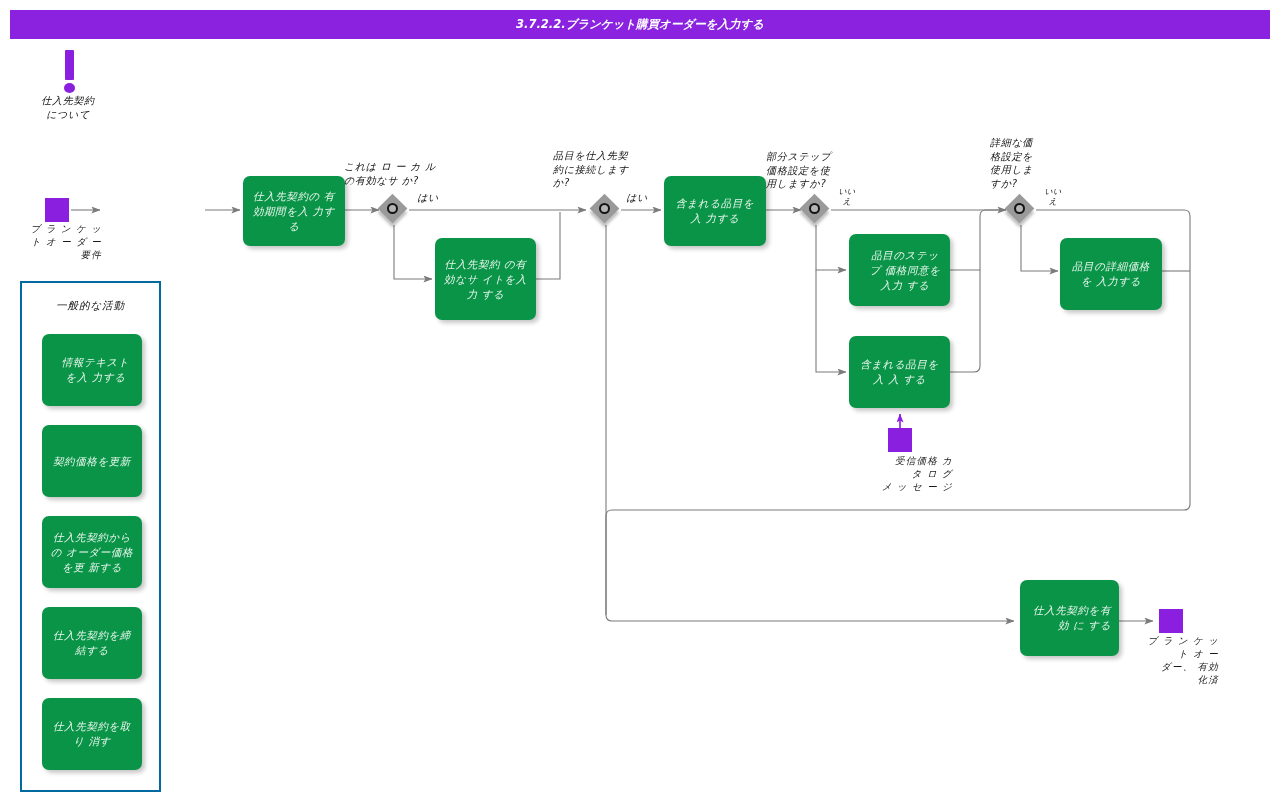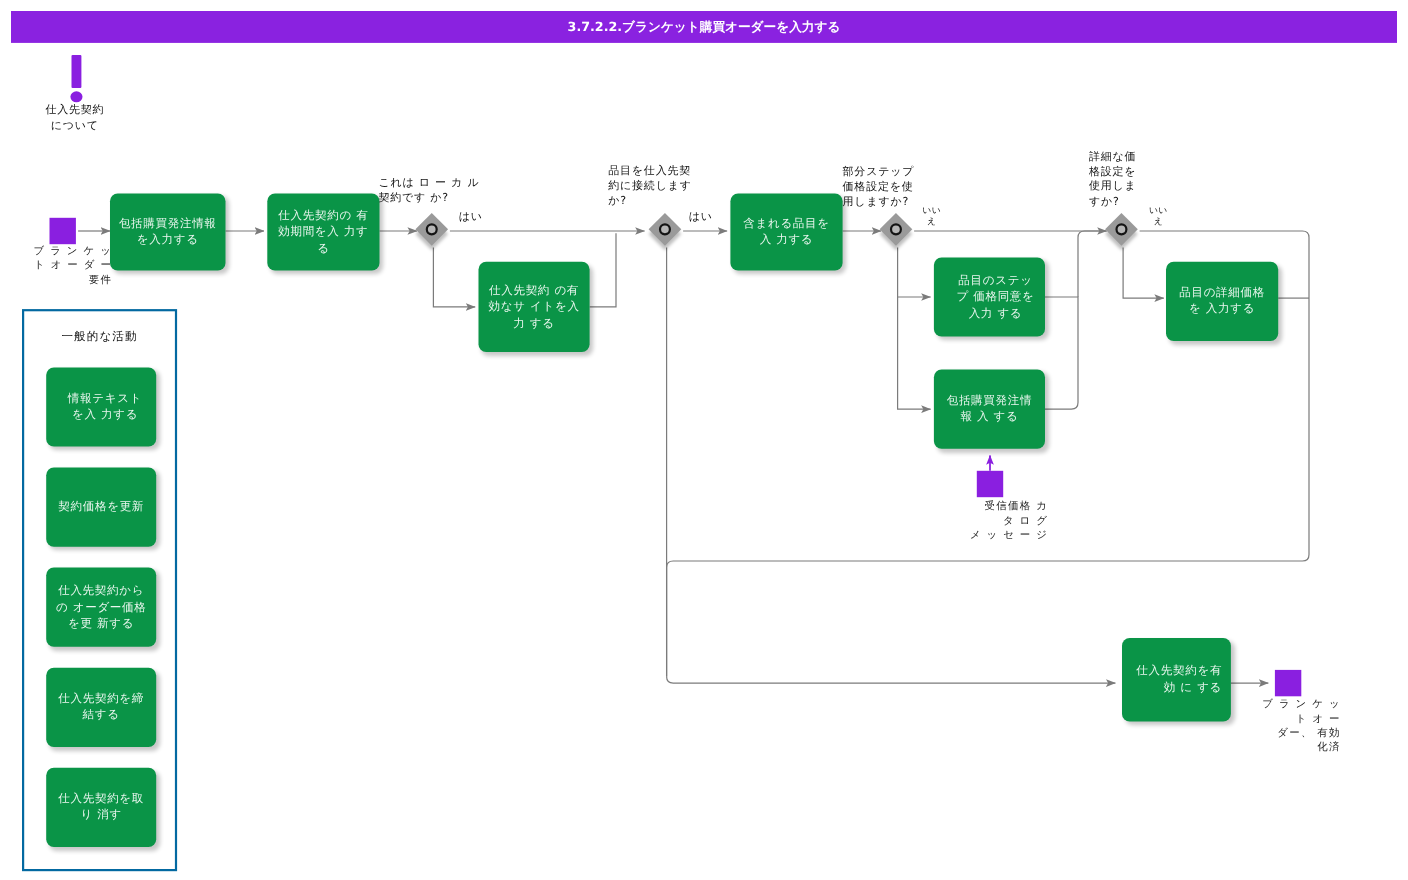--- a/index.html
+++ b/index.html
@@ -9,20 +9,21 @@
   }
   body {
     font-family: "DejaVu Sans", "Liberation Sans", sans-serif;
   }
   #canvas {
     position: relative;
     width: 1280px;
     height: 800px;
     background: #ffffff;
     overflow: hidden;
+    font-style: italic;
   }
 
   
   .title-bar {
     position: absolute;
     left: 10px;
     top: 10px;
     width: 1260px;
     height: 29px;
     background: #8A22E0;
@@ -265,39 +266,37 @@
     .note-icon { left: 62px; top: 50px; }
   </style>
   <div class="note-label" style="left:18px; top:94px; width:100px;">仕入先契約
 について</div>
 
   <div class="evt" style="left:45px; top:198px;"></div>
   <div class="evt-label" style="left:10px; top:222px; width:92px;">ブ ラ ン ケ ッ
 ト オ ー ダ ー
 要件</div>
 
-  <div class="activity" style="left:100px; top:176px; width:105px; height:70px;">包括購買発注情報
-を入力する</div>
 
   <div class="activity" style="left:243px; top:176px; width:102px; height:70px;">仕入先契約の
 有効期間を入
 力する</div>
 
   <div class="activity" style="left:435px; top:238px; width:101px; height:82px;">仕入先契約
 の有効なサ
 イトを入力 する</div>
 
   <div class="activity" style="left:664px; top:176px; width:102px; height:70px;">含まれる品目を入
 力する</div>
 
   <div class="activity" style="left:849px; top:234px; width:101px; height:72px;padding-left:19px;">品目のステップ
 価格同意を入力
 する</div>
 
-  <div class="activity" style="left:849px; top:336px; width:101px; height:72px;">包括購買発注情報
+  <div class="activity" style="left:849px; top:336px; width:101px; height:72px;">含まれる品目を入
 入 する</div>
 
   <div class="activity" style="left:1060px; top:238px; width:102px; height:72px;">品目の詳細価格を
 入力する</div>
 
   <div class="activity" style="left:1020px; top:580px; width:99px; height:76px;text-align:right;">仕入先契約を有効
 に する</div>
 
   <div class="evt" style="left:888px; top:428px;"></div>
   <div class="evt-label" style="left:848px; top:454px; width:105px;">受信価格 カ
@@ -308,21 +307,21 @@
   <div class="evt-label" style="left:1125px; top:634px; width:94px;">ブ ラ ン ケ ッ
 ト オ ー
 ダー、 有効
 化済</div>
 
   <div class="decision" style="left:379px; top:195px;">
     <div class="dia"></div>
     <div class="ring"></div>
   </div>
   <div class="qtext" style="left:344px; top:160px; width:104px;">これは ロ ー カ ル
-契約です か?</div>
+の有効なサ か?</div>
   <div class="edge-label" style="left:414px; top:192px; width:28px;">はい</div>
 
   <div class="decision" style="left:591px; top:195px;">
     <div class="dia"></div>
     <div class="ring"></div>
   </div>
   <div class="qtext" style="left:553px; top:149px; width:100px;">品目を仕入先契
 約に接続します
 か?</div>
   <div class="edge-label" style="left:623px; top:192px; width:28px;">はい</div>

